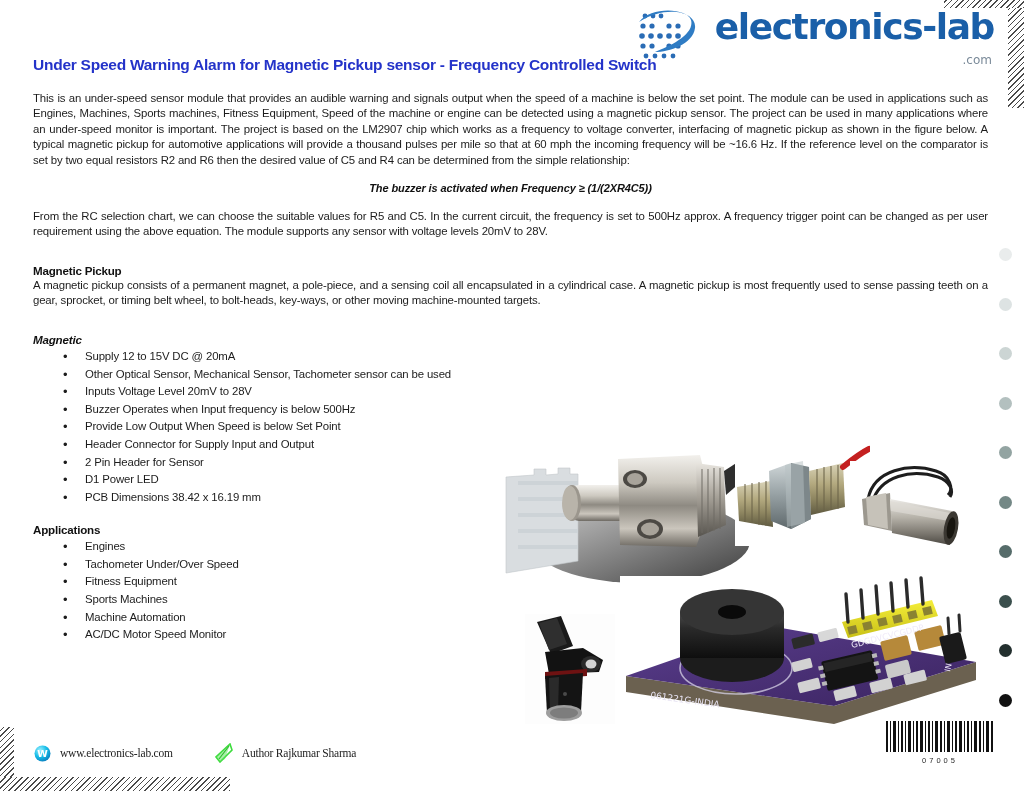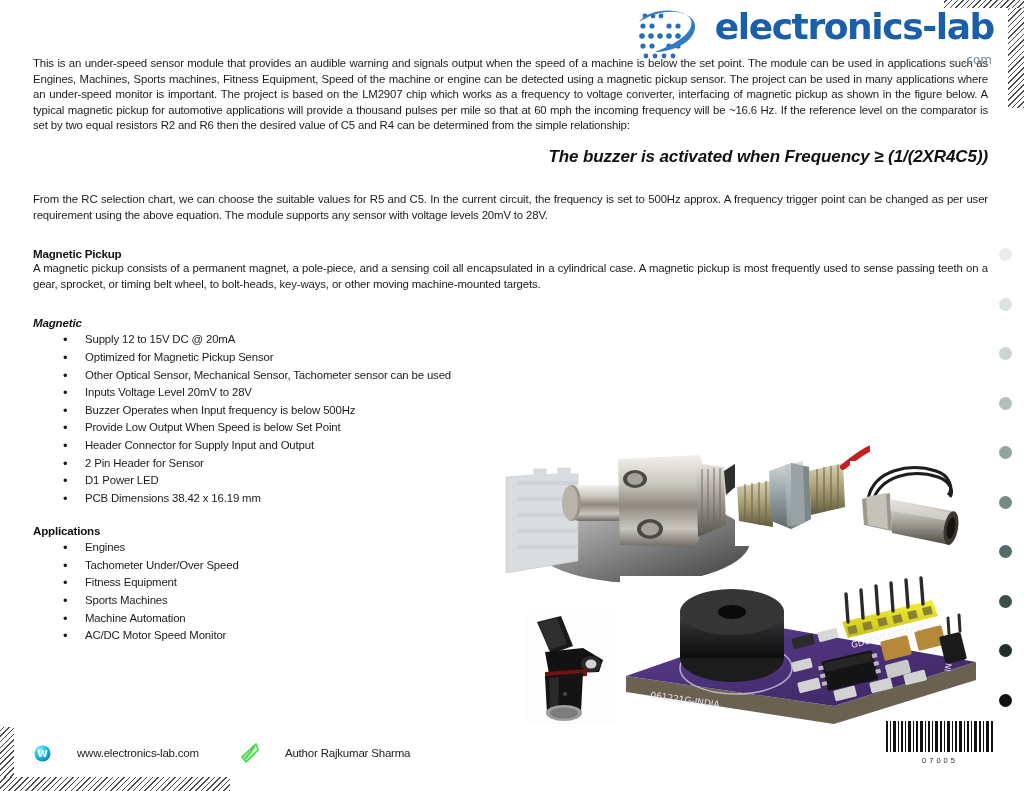--- a/index.html
+++ b/index.html
@@ -100,25 +100,25 @@
   }
   p.body-text {
     margin: 0 0 13px 0;
     font-size: 11.4px;
     line-height: 15.6px;
     color: #1c1c1c;
     text-align: justify;
     letter-spacing: -0.15px;
   }
   p.formula {
-    margin: 4px 0 25px 0;
-    font-size: 17px;
+    margin: 4px 0 15px 0;
+    font-size: 11px;
     font-weight: bold;
     font-style: italic;
-    text-align: right;
+    text-align: center;
     color: #111111;
     letter-spacing: -0.1px;
   }
   .section-head {
     font-size: 11.6px;
     font-weight: bold;
     color: #111111;
     margin: 0 0 1px 0;
     letter-spacing: -0.2px;
   }
@@ -186,24 +186,24 @@
     position: absolute;
     left: 34px;
     bottom: 28px;
     display: flex;
     align-items: center;
     z-index: 3;
   }
   #footer .f-item { display: flex; align-items: center; }
   #footer .f-item.author { margin-left: 42px; }
   .f-label {
-    font-family: Liberation Sans, sans-serif;
+    font-family: Liberation Serif, serif;
     font-size: 11.5px;
     color: #1c1c1c;
-    margin-left: 26px;
+    margin-left: 9px;
     letter-spacing: -0.2px;
   }
   #barcode-wrap {
     position: absolute;
     right: 28px;
     bottom: 26px;
     width: 112px;
     z-index: 3;
     text-align: center;
   }
@@ -255,38 +255,38 @@
       <path d="M8 14 C 20 -2, 56 0, 60 12 C 64 26, 40 38, 24 44 C 38 44, 62 36, 64 20 C 66 4, 36 -4, 8 14 Z" fill="#2f7cc4"></path>
     </svg>
     <div id="logo-text-wrap">
       <div id="logo-word">electronics-lab</div>
       <div id="logo-dotcom">.com</div>
     </div>
   </div>
 
   <div id="content">
 
+    <h1 id="doc-title">Under Speed Warning Alarm for Magnetic Pickup sensor - Frequency Controlled Switch</h1>
 
     <p class="body-text">This is an under-speed sensor module that provides an audible warning and signals output when the speed of a machine is below the set point. The module can be used in applications such as Engines, Machines, Sports machines, Fitness Equipment, Speed of the machine or engine can be detected using a magnetic pickup sensor. The project can be used in many applications where an under-speed monitor is important. The project is based on the LM2907 chip which works as a frequency to voltage converter, interfacing of magnetic pickup as shown in the figure below. A typical magnetic pickup for automotive applications will provide a thousand pulses per mile so that at 60 mph the incoming frequency will be ~16.6 Hz. If the reference level on the comparator is set by two equal resistors R2 and R6 then the desired value of C5 and R4 can be determined from the simple relationship:</p>
 
     <p class="formula">The buzzer is activated when Frequency ≥ (1/(2XR4C5))</p>
 
     <p class="body-text">From the RC selection chart, we can choose the suitable values for R5 and C5. In the current circuit, the frequency is set to 500Hz approx. A frequency trigger point can be changed as per user requirement using the above equation. The module supports any sensor with voltage levels 20mV to 28V.</p>
 
     <div class="spacer-sm"></div>
 
     <div class="section-head">Magnetic Pickup</div>
     <p class="body-text">A magnetic pickup consists of a permanent magnet, a pole-piece, and a sensing coil all encapsulated in a cylindrical case. A magnetic pickup is most frequently used to sense passing teeth on a gear, sprocket, or timing belt wheel, to bolt-heads, key-ways, or other moving machine-mounted targets.</p>
 
     <div class="spacer-sm"></div>
 
     <div class="section-head italic">Magnetic</div>
     <ul class="bullets">
       <li>Supply 12 to 15V DC @ 20mA</li>
-      <li>Optimized for Magnetic Pickup Sensor</li>
       <li>Other Optical Sensor, Mechanical Sensor, Tachometer sensor can be used</li>
       <li>Inputs Voltage Level 20mV to 28V</li>
       <li>Buzzer Operates when Input frequency is below 500Hz</li>
       <li>Provide Low Output When Speed is below Set Point</li>
       <li>Header Connector for Supply Input and Output</li>
       <li>2 Pin Header for Sensor</li>
       <li>D1 Power LED</li>
       <li>PCB Dimensions 38.42 x 16.19 mm</li>
     </ul>
 

